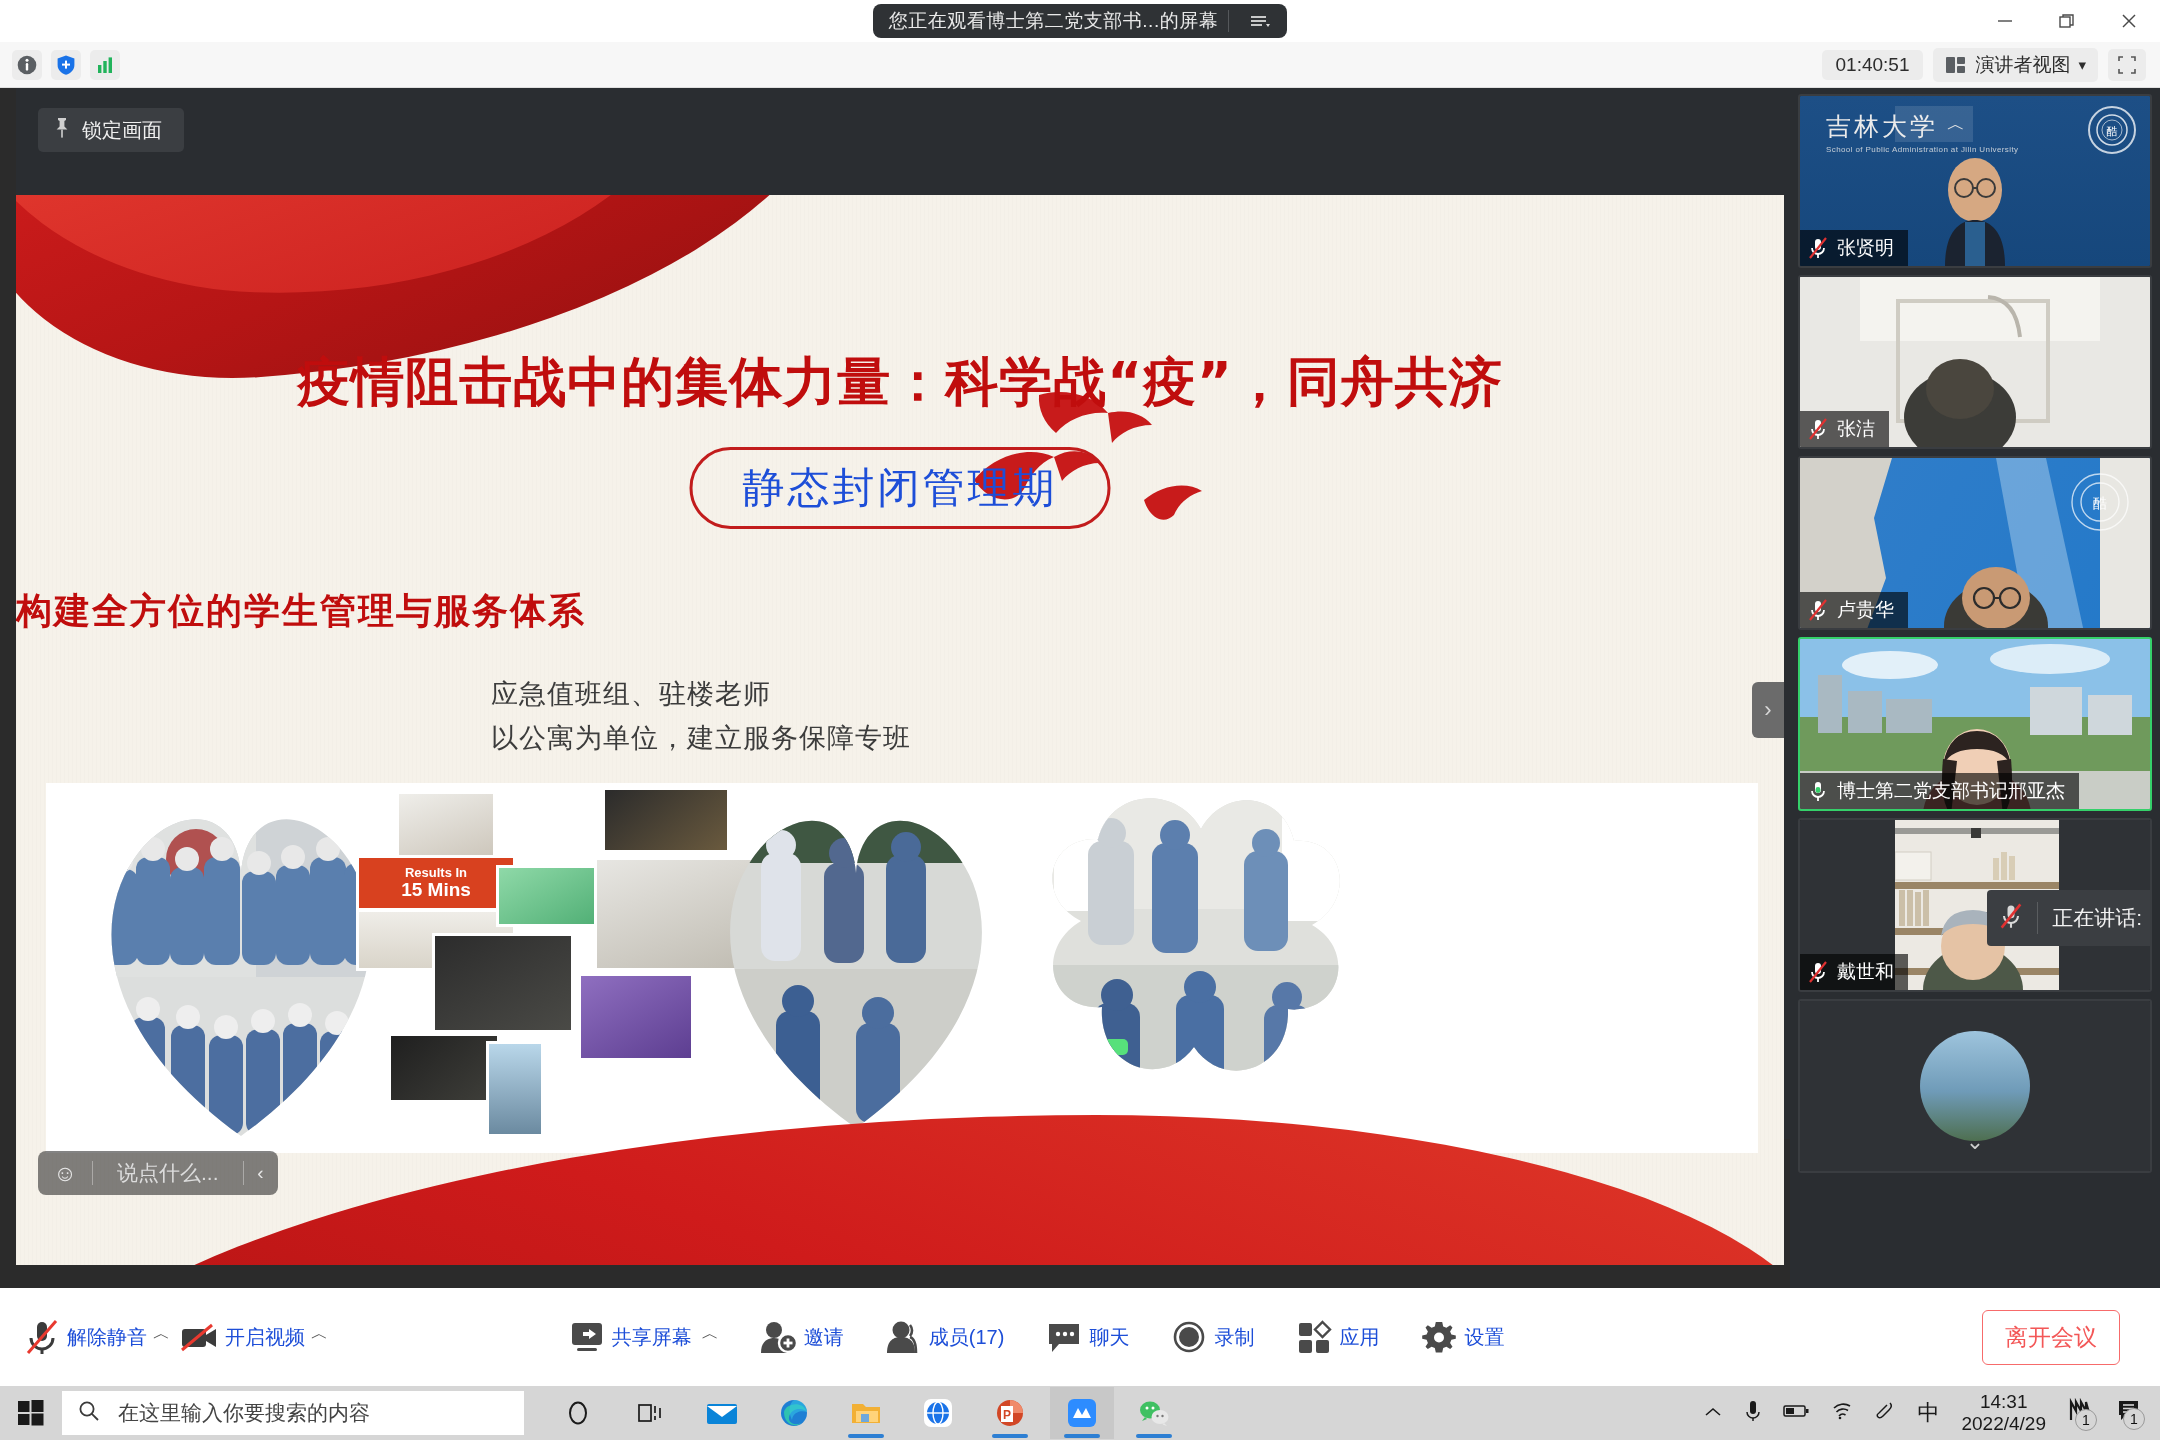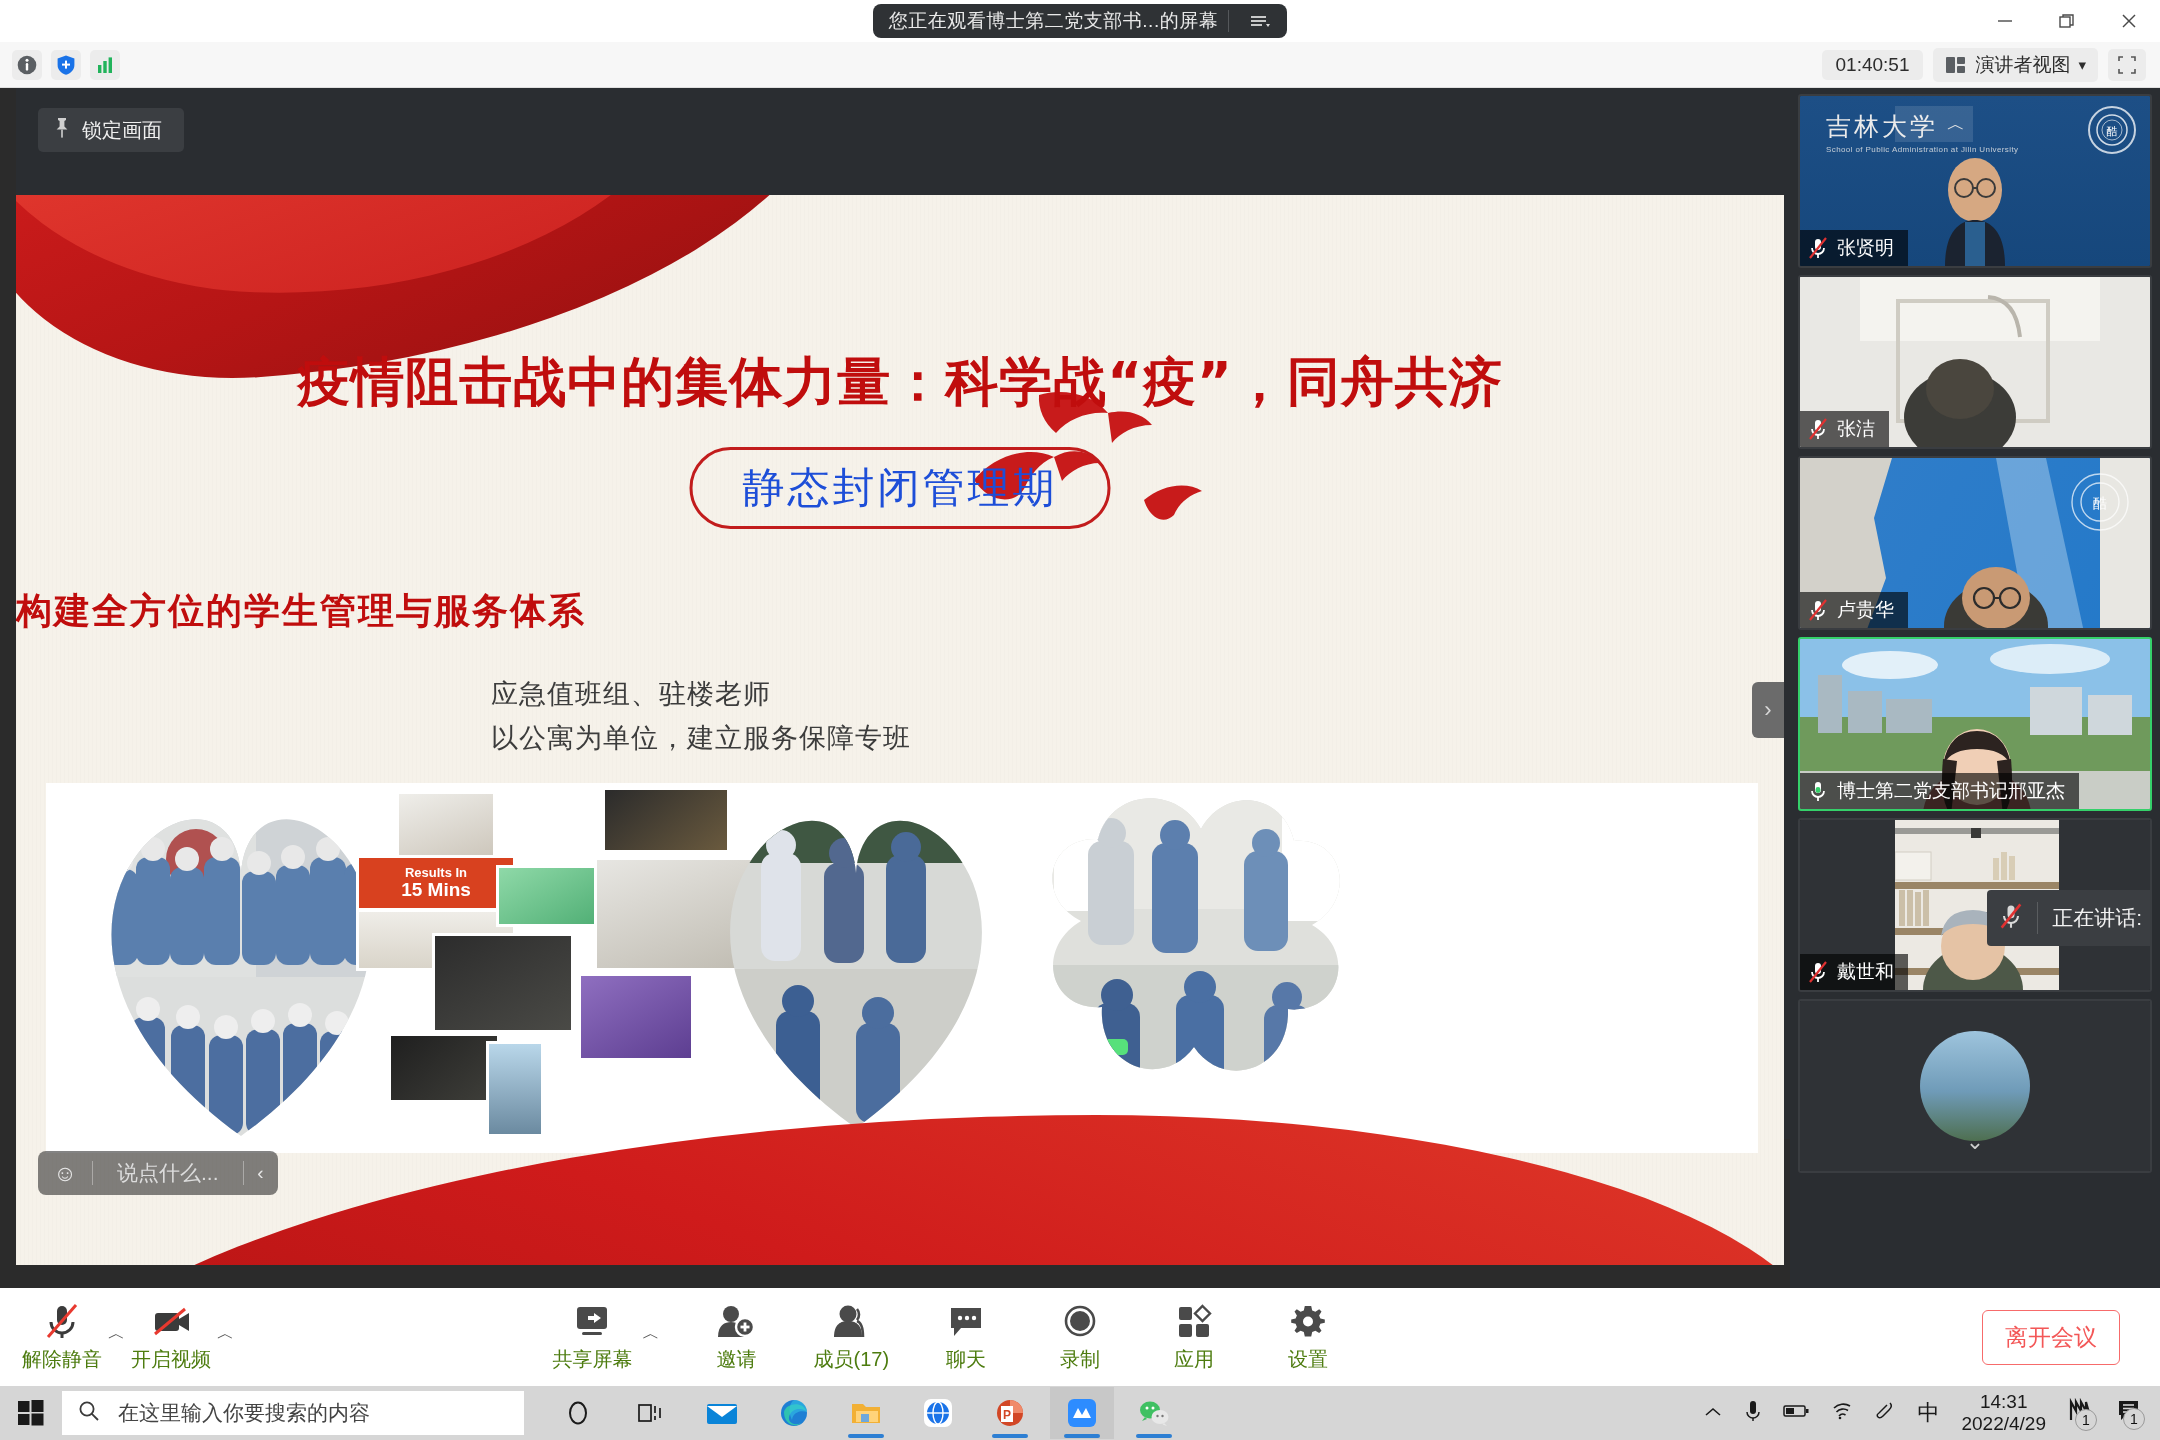--- a/index.html
+++ b/index.html
@@ -122,22 +122,22 @@
   .jlu-cn { font-size:25px; font-family:"DejaVu Serif","Liberation Serif",serif; letter-spacing:3px;}
   .jlu-en { font-size:8px; letter-spacing:.4px; opacity:.8; margin-top:2px;}
   .jlu-chip { position:absolute; left:95px; top:10px; width:78px; height:36px;
     background:rgba(255,255,255,.12); display:flex; align-items:center; justify-content:flex-end;
     padding-right:8px; color:#e3e3e3; font-size:18px;}
   .person { position:absolute; left:50%; transform:translateX(-50%); bottom:0; }
 
   
   .bottombar { position:absolute; left:0; top:1288px; width:2160px; height:98px;
     background:#ffffff; display:flex; align-items:center; }
-  .bb-item { display:flex; flex-direction:column; align-items:center; justify-content:center;
-    gap:5px; color:#4d7c0f; font-size:20px; min-width:74px; }
+  .bb-item { display:flex; flex-direction:row; align-items:center; justify-content:center;
+    gap:5px; color:#1d4ed8; font-size:20px; min-width:74px; }
   .bb-item .ic { height:40px; display:flex; align-items:flex-end; }
   .bb-left { display:flex; align-items:flex-start; gap:6px; padding-left:22px; }
   .bb-caret { color:#555; font-size:17px; align-self:center; margin-top:-8px; }
   .bb-center { margin:0 auto; display:flex; align-items:center; gap:40px; }
   .bb-right { margin-left:auto; padding-right:40px; }
   .leave-btn { border:1px solid #f76b6b; color:#f35757; border-radius:6px;
     padding:11px 22px; font-size:23px; background:#fff; }
 
   
   .taskbar { position:absolute; left:0; top:1386px; width:2160px; height:54px; background:#d6d6d6;

